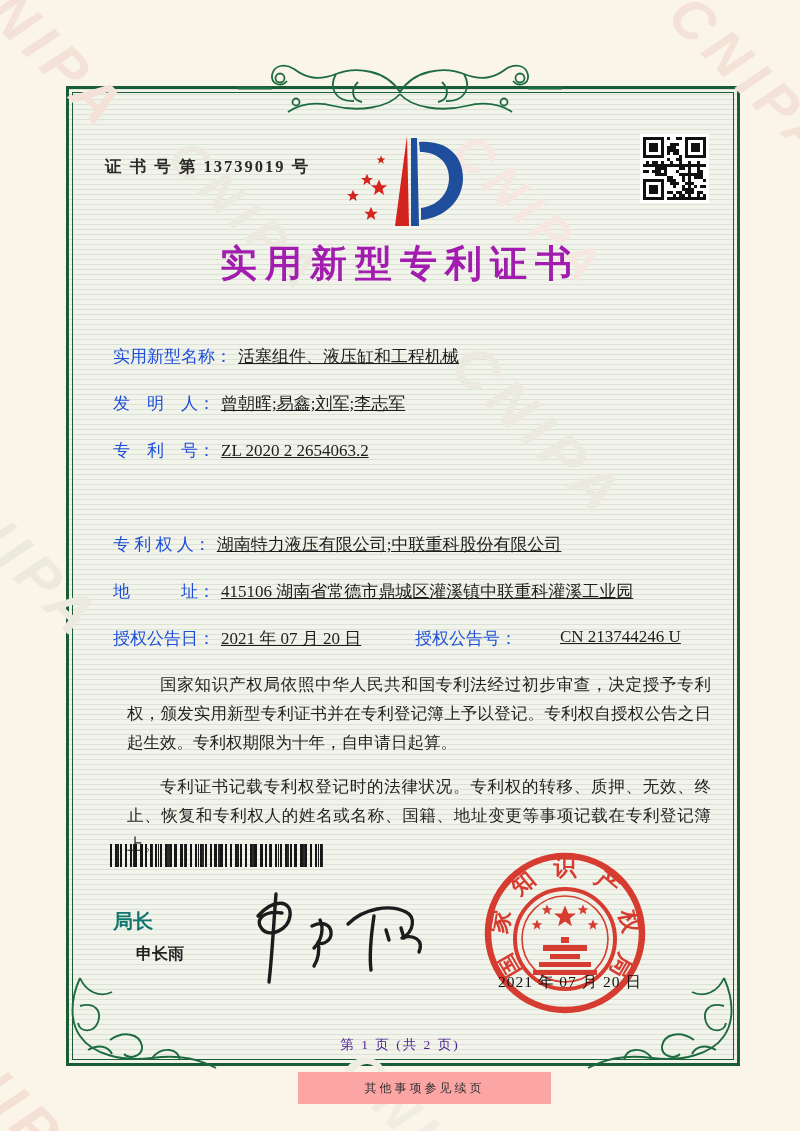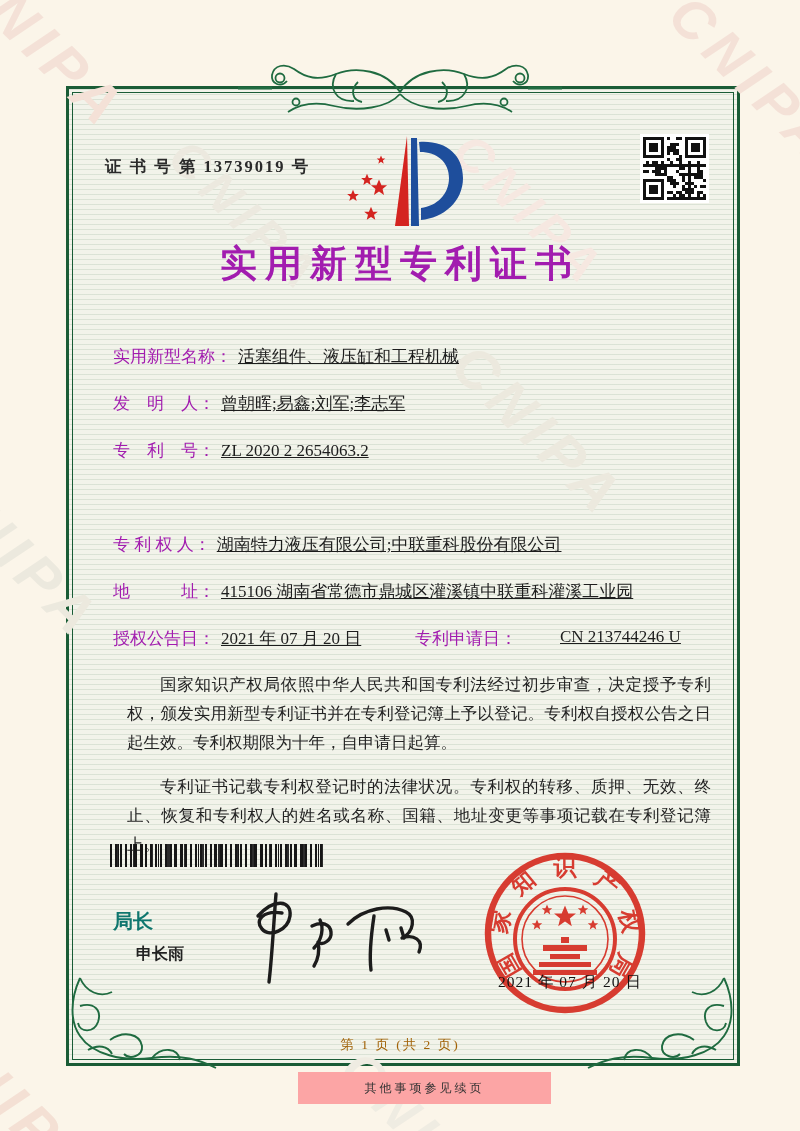--- a/index.html
+++ b/index.html
@@ -31,21 +31,21 @@
     position:absolute; left:105px; top:156px;
     font-size:16.5px; letter-spacing:2px; color:#2a2a2a;font-weight:bold;
   }
   .logo{position:absolute; left:333px; top:126px; width:132px; height:112px;}
   .qr{position:absolute; left:640px; top:134px; width:69px; height:69px; background:#fff; padding:3px; box-sizing:border-box;}
   .title{
     position:absolute; left:0; top:239px; width:100%;
     text-align:center; font-size:37px; font-weight:700; letter-spacing:8px; color:#a21caf;
   }
   .frow{position:absolute; left:113px; width:600px; font-size:17px; white-space:nowrap;}
-  .frow .lab{color:#a21caf;}
+  .frow .lab{color:#1d4ed8;}
   .frow .val{color:#1d1d1d; margin-left:6px;text-decoration:underline;}
   .frow .lab2{position:absolute; left:302px;}
   .frow .val2{position:absolute; left:408px;margin-left:39px;}
   .paras{
     position:absolute; left:112px; top:655px; width:614px;
     font-size:16.5px; line-height:29px; text-align:justify; color:#232323;
   }
   .paras p{margin:15px; text-indent:2em;}
   .barcode{
     position:absolute; left:110px; top:844px; width:214px; height:23px;
@@ -57,21 +57,21 @@
   .btitle{position:absolute; left:113px; top:908px; font-family:"Liberation Sans","DejaVu Sans",sans-serif; font-weight:600; font-size:20px; color:#0f766e;}
   .bname{position:absolute; left:113px; top:944px; font-family:"Liberation Sans","DejaVu Sans",sans-serif; font-weight:600; font-size:16px; color:#222;margin-left:23px;}
   .sig{position:absolute; left:228px; top:886px; width:210px; height:104px;}
   .seal{position:absolute; left:465px; top:833px; width:200px; height:200px;}
   .sealdate{
     position:absolute; left:498px; top:972px; width:150px;
     font-size:15.5px; letter-spacing:1px; color:#111; white-space:nowrap; z-index:4;
   }
   .pagelabel{
     position:absolute; left:0; top:1036px; width:100%; text-align:center;
-    font-size:13.5px; letter-spacing:2px; color:#a16207;
+    font-size:13.5px; letter-spacing:2px; color:#4c1d95;
   }
   .footnote{
     position:absolute; left:298px; top:1072px; width:253px; height:32px;
     background:#fca5a5; display:flex; align-items:center; justify-content:center;
     font-size:12px; letter-spacing:3px; color:#333; z-index:3;
   }
   .orn{position:absolute; z-index:4; pointer-events:none;}
 </style>
 </head>
 <body>
@@ -270,21 +270,21 @@
       <span class="lab">专　利　号：</span><span class="val">ZL 2020 2 2654063.2</span>
     </div>
     <div class="frow" style="top:533px">
       <span class="lab">专 利 权 人：</span><span class="val">湖南特力液压有限公司;中联重科股份有限公司</span>
     </div>
     <div class="frow" style="top:580px">
       <span class="lab">地　　　址：</span><span class="val">415106 湖南省常德市鼎城区灌溪镇中联重科灌溪工业园</span>
     </div>
     <div class="frow" style="top:627px">
       <span class="lab">授权公告日：</span><span class="val">2021 年 07 月 20 日</span>
-      <span class="lab2 lab">专利申请日：</span>
+      <span class="lab2 lab">授权公告号：</span>
       <span class="val2 val">CN 213744246 U</span>
     </div>
 
     <div class="paras">
       <p>国家知识产权局依照中华人民共和国专利法经过初步审查，决定授予专利权，颁发实用新型专利证书并在专利登记簿上予以登记。专利权自授权公告之日起生效。专利权期限为十年，自申请日起算。</p>
       <p>专利证书记载专利权登记时的法律状况。专利权的转移、质押、无效、终止、恢复和专利权人的姓名或名称、国籍、地址变更等事项记载在专利登记簿上。</p>
     </div>
 
     <div class="barcode"></div>
 

